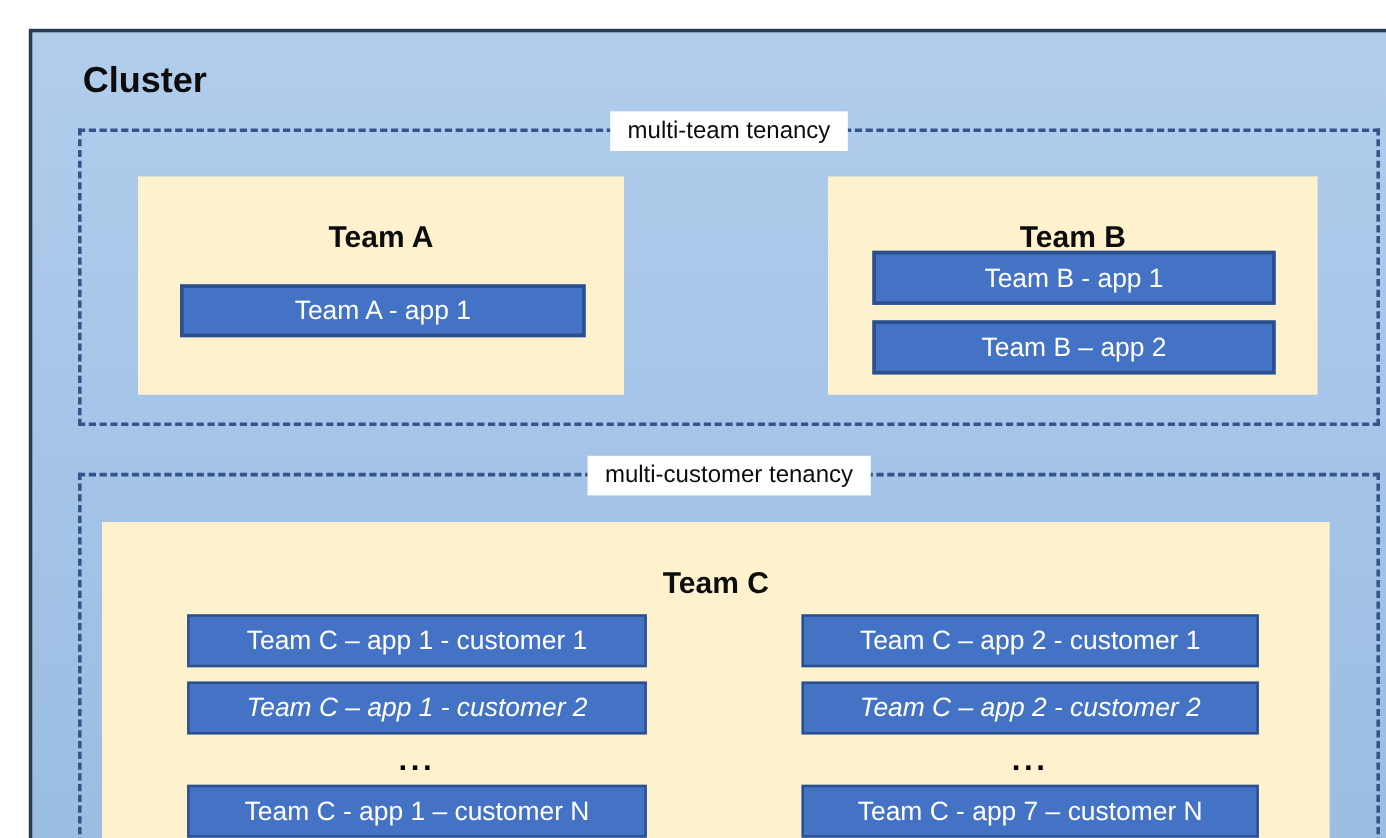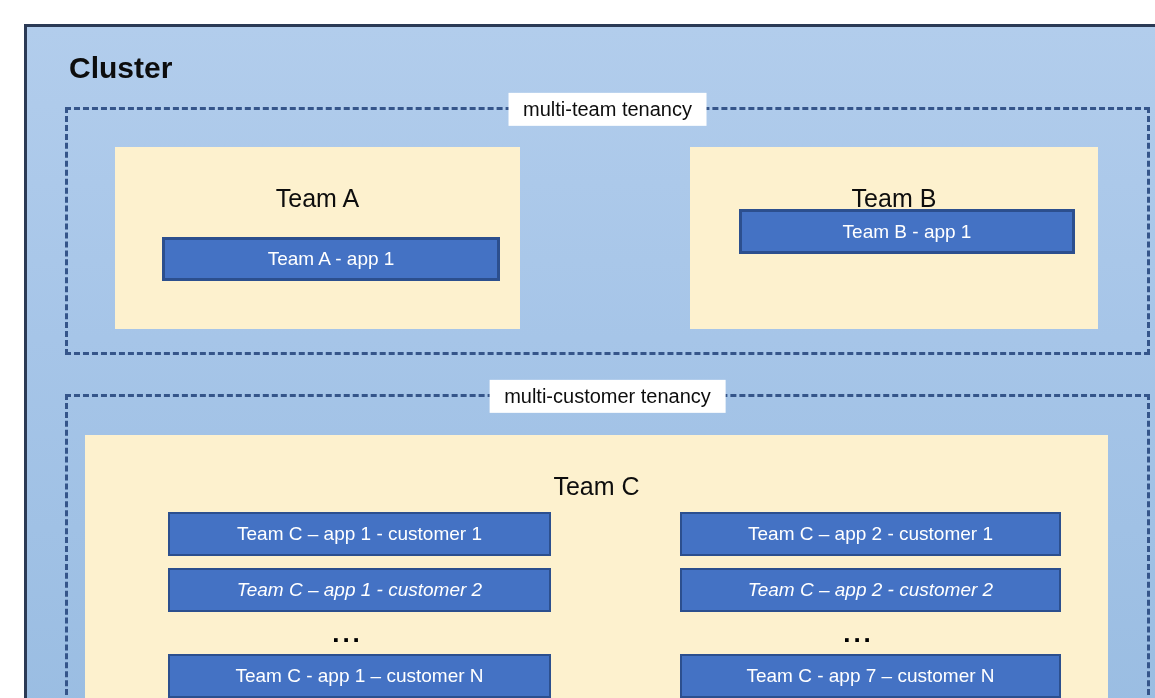--- a/index.html
+++ b/index.html
@@ -47,34 +47,33 @@
     position: absolute;
     background: #FDF1CE;
   }
   .team-a { left: 47px; top: 37px; width: 405px; height: 182px; }
   .team-b { left: 622px; top: 37px; width: 408px; height: 182px; }
   .team-c { left: 17px; top: 38px; width: 1023px; height: 274px; }
   .team-title {
     margin-top: 13px;
     text-align: center;
     font-size: 25px;
-    font-weight: normal;
+    font-weight: bold;
     color: #0D0D0D;
   }
   .app-box {
     position: absolute;
     background: #4472C4;
     border: 3px solid #2C4F8E;
     color: #FFFFFF;
-    font-size: 19px;
+    font-size: 22px;
     display: flex;
     align-items: center;
     justify-content: center;
     white-space: nowrap;
-    margin-left: 12px;
   }
   .team-a .app-box { left: 35px; top: 90px; width: 338px; height: 44px; }
   .team-b .app-box.app-1 { left: 37px; top: 62px; width: 336px; height: 45px; }
   .team-b .app-box.app-2 { left: 37px; top: 120px; width: 336px; height: 45px; }
   .customer-col {
     position: absolute;
     top: 65px;
     display: flex;
     flex-direction: column;
   }
@@ -108,20 +107,21 @@
     <div class="tenancy-label">multi-team tenancy</div>
 
     <div class="team-box team-a">
       <div class="team-title">Team A</div>
       <div class="app-box">Team A - app 1</div>
     </div>
 
     <div class="team-box team-b">
       <div class="team-title">Team B</div>
       <div class="app-box app-1">Team B - app 1</div>
+      <div class="app-box app-2">Team B – app 2</div>
     </div>
   </div>
 
   <div class="tenancy-box second">
     <div class="tenancy-label">multi-customer tenancy</div>
 
     <div class="team-box team-c">
       <div class="team-title">Team C</div>
 
       <div class="customer-col col-1">

